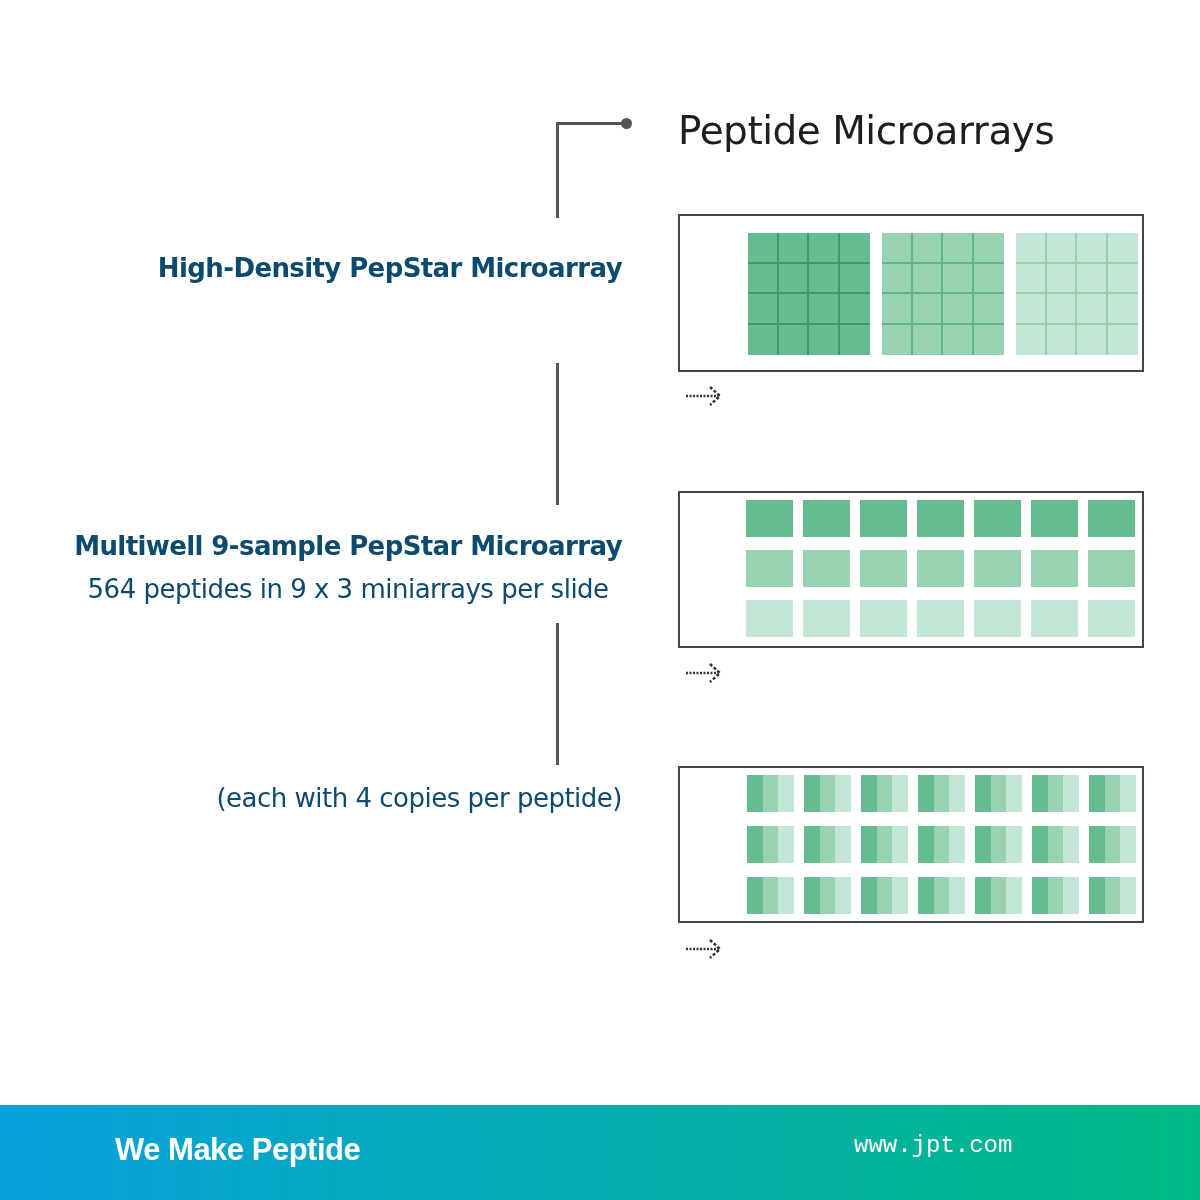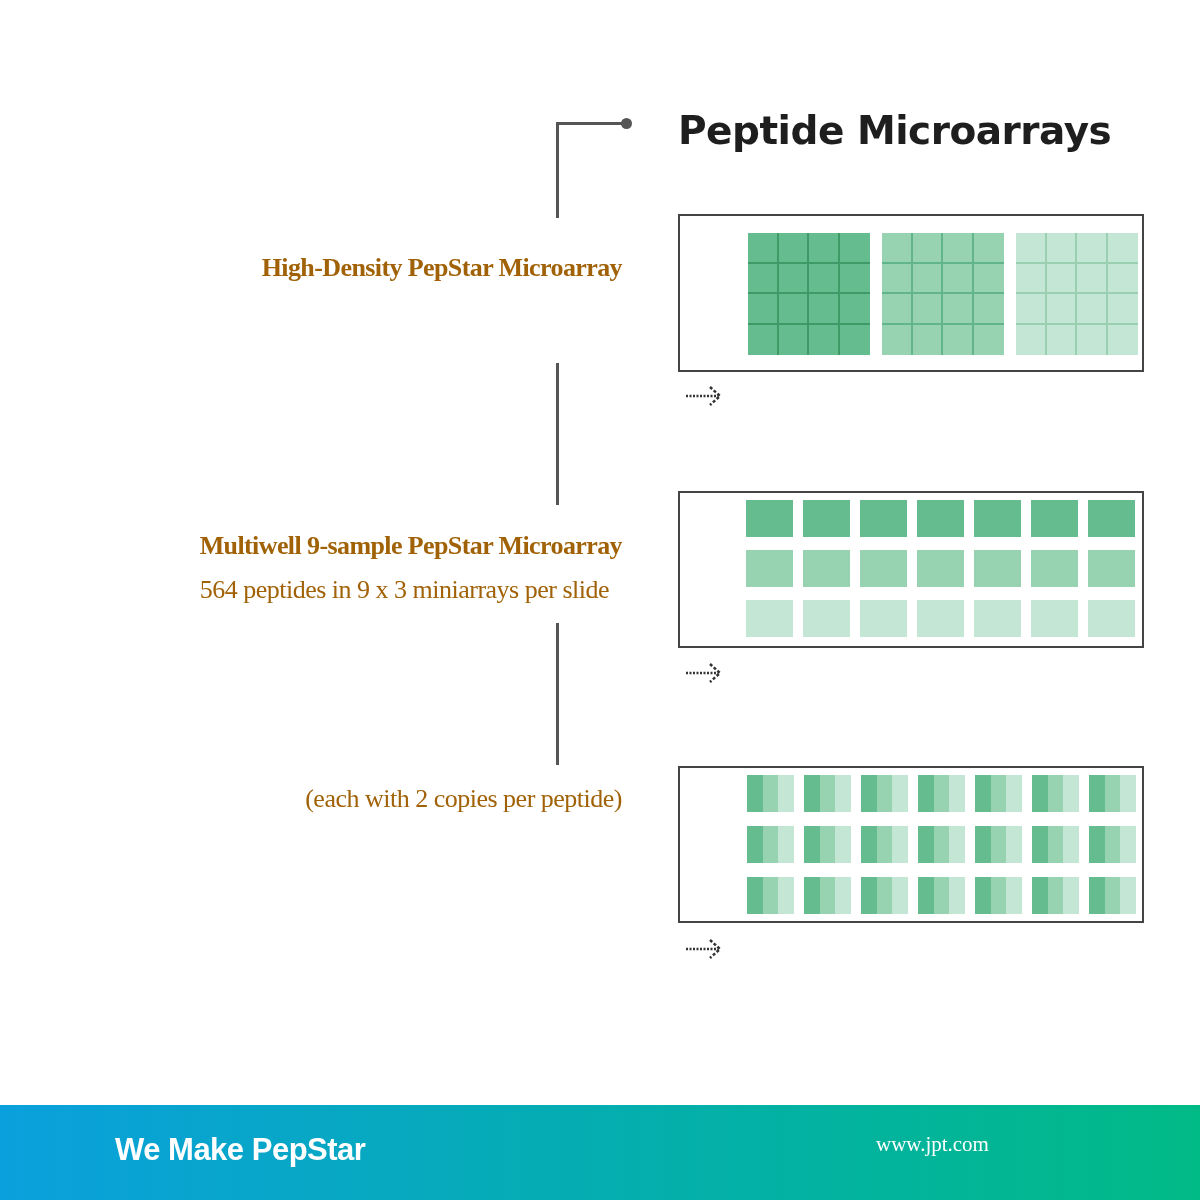--- a/index.html
+++ b/index.html
@@ -1,39 +1,39 @@
 <!DOCTYPE html>
 <html><head>
 <meta charset="utf-8">
 <style>
   html, body { margin:0; padding:0; }
   body { width:1200px; height:1200px; background:#ffffff; position:relative; overflow:hidden;
          font-family:"DejaVu Sans", sans-serif; }
   .abs { position:absolute; }
-  .title { left:678px; top:108px; font-size:39px; color:#1e1e1e; font-weight:700; letter-spacing:-0.5px; white-space:nowrap; }
+  .title { left:678px; top:108px; font-size:39px; color:#1e1e1e; font-weight:400; letter-spacing:-0.5px; white-space:nowrap; }
   .connector { background:#555; }
   .dot { width:11px; height:11px; border-radius:50%; background:#555; }
-  .label { right:578px; text-align:left; color:#a16207; white-space:nowrap;font-family:Liberation Serif, serif; }
+  .label { right:578px; text-align:center; color:#0c4a6e; white-space:nowrap; }
   .label .name { font-size:26px; font-weight:bold; letter-spacing:-0.6px; line-height:44px; }
   .label .desc { font-size:26px; letter-spacing:-0.5px; line-height:43px; }
   .slide { left:678px; width:466px; height:153px; border:2.5px solid #444; box-sizing:border-box; background:#fff; }
   .result { left:684px; font-size:33px; color:#1e1e1e; white-space:nowrap; display:flex; align-items:center; gap:8px; }
   .result svg { display:block; }
   .hd-block { position:absolute; top:17px; width:122px; height:122px; display:grid;
               grid-template-columns:repeat(4,1fr); grid-template-rows:repeat(4,1fr); }
   .hd-cell { box-sizing:border-box; }
   .mw-cell { position:absolute; width:47px; height:37px; }
   .mw21-cell { position:absolute; width:47px; height:37px; display:flex; }
   .mw21-cell span { flex:1; }
   .footer { left:0; top:1105px; width:1200px; height:95px;
             background:linear-gradient(90deg,#0aa0dd 0%,#05acb4 45%,#00ba86 100%); }
   .footer .slogan { position:absolute; left:115px; top:27px; font-family:"Liberation Sans", sans-serif;
                     font-weight:bold; font-size:31px; color:#fff; letter-spacing:-0.5px; }
-  .footer .url { position:absolute; left:876px; top:27px; font-family:Liberation Serif, serif;
-                 font-size:21px; color:#fff; }
+  .footer .url { position:absolute; left:854px; top:27px; font-family:Liberation Mono, monospace;
+                 font-size:24px; color:#fff; }
 </style>
 </head>
 <body>
 
 <div class="abs title">Peptide Microarrays</div>
 
 <div class="abs connector" style="left:556px; top:122px; width:70px; height:2.5px;"></div>
 <div class="abs dot" style="left:621px; top:118px;"></div>
 <div class="abs connector" style="left:556px; top:122px; width:2.5px; height:96px;"></div>
 <div class="abs connector" style="left:556px; top:363px; width:2.5px; height:142px;"></div>
@@ -42,21 +42,21 @@
 <div class="abs label" style="top:246px;">
   <div class="name">High-Density PepStar Microarray</div>
 </div>
 
 <div class="abs label" style="top:524px;">
   <div class="name">Multiwell 9-sample PepStar Microarray</div>
   <div class="desc">564 peptides in 9 x 3 miniarrays per slide</div>
 </div>
 
 <div class="abs label" style="top:777px;">
-  <div class="desc">(each with 2 copies per peptide)</div>
+  <div class="desc">(each with 4 copies per peptide)</div>
 </div>
 
 <div class="abs slide" style="top:214px; height:158px;">
   <div class="hd-block" id="hd1" style="left:68px; background:#65bc8e;">
       <div class="hd-cell" style="border-right: 2px solid rgb(62, 155, 104); border-bottom: 2px solid rgb(62, 155, 104);"></div>
       <div class="hd-cell" style="border-right: 2px solid rgb(62, 155, 104); border-bottom: 2px solid rgb(62, 155, 104);"></div>
       <div class="hd-cell" style="border-right: 2px solid rgb(62, 155, 104); border-bottom: 2px solid rgb(62, 155, 104);"></div>
       <div class="hd-cell" style="border-right: none; border-bottom: 2px solid rgb(62, 155, 104);"></div>
       <div class="hd-cell" style="border-right: 2px solid rgb(62, 155, 104); border-bottom: 2px solid rgb(62, 155, 104);"></div>
       <div class="hd-cell" style="border-right: 2px solid rgb(62, 155, 104); border-bottom: 2px solid rgb(62, 155, 104);"></div>
@@ -253,15 +253,15 @@
     </div>
   </div>
 <div class="abs result" style="top:936px;">
   <svg width="44" height="26" viewBox="0 0 44 26">
     <line x1="2" y1="13" x2="34" y2="13" stroke="#333" stroke-width="2.5" stroke-dasharray="2 1.5"></line>
     <polyline points="26,4 36,13 26,22" fill="none" stroke="#333" stroke-width="2.5" stroke-dasharray="3 2"></polyline>
   </svg>
 </div>
 
 <div class="abs footer">
-  <div class="slogan">We Make PepStar</div>
+  <div class="slogan">We Make Peptide</div>
   <div class="url">www.jpt.com</div>
 </div>
 
 </body></html>

